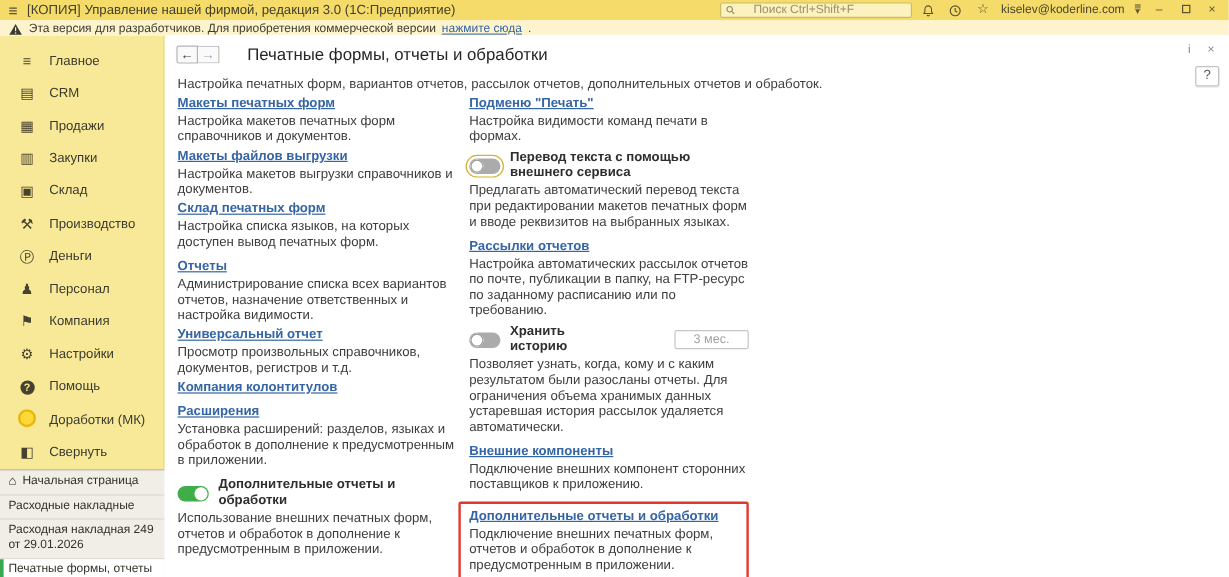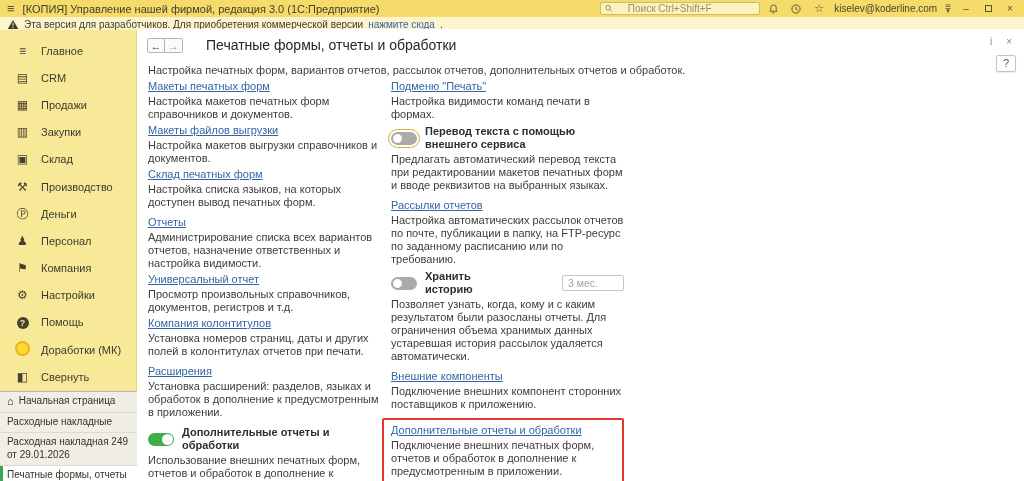--- a/index.html
+++ b/index.html
@@ -47,32 +47,32 @@
   .page-title { position:absolute; left:68px; top:8px; font-size:14px; color:#262626; }
   .panel-icons { position:absolute; right:12px; top:7px; display:flex; gap:14px; color:#8a8a8a; font-size:10px; }
   .panel-icons span { cursor:pointer; }
   .help-btn { position:absolute; right:8px; top:26px; width:20px; height:17px; border:1px solid #c3c3c3; border-radius:2px; background:#fff; color:#555; font-size:11px; text-align:center; line-height:15px; cursor:pointer; box-shadow:0 1px 1px rgba(0,0,0,.08); }
   .subtitle { position:absolute; left:10px; top:35px; color:#3f3f3f; }
 
   .columns { position:absolute; left:10px; top:51px; display:flex; gap:10px; }
   .col { width:233px; }
   .blk { margin-bottom:3px; line-height:13px; }
   .gap-md { margin-top:7px; }
-  .lnk { color:#3465a4; text-decoration:underline; font-weight:normal; cursor:pointer; }
+  .lnk { color:#3465a4; text-decoration:underline; font-weight:bold; cursor:pointer; }
   .desc { color:#3d3d3d; margin-top:2px; }
 
   .toggle-row { display:flex; align-items:center; gap:8px; margin:4px 0 2px; font-weight:bold; color:#2e2e2e; }
   .toggle { display:inline-block; width:26px; height:13px; border-radius:7px; position:relative; flex:0 0 auto; cursor:pointer; }
   .toggle.on { background:#3fae49; }
   .toggle.off { background:#ababab; }
   .toggle::after { content:""; position:absolute; top:1px; width:11px; height:11px; background:#fff; border-radius:50%; }
   .toggle.on::after { right:1px; }
   .toggle.off::after { left:1px; box-shadow:inset 0 0 0 1px #9a9a9a; }
   .toggle.focus { outline:1px solid #d2b42e; outline-offset:2px; }
-  .hist-input { width:62px; height:16px; border:1px solid #c6c6c6; border-radius:2px; font-family:inherit; font-size:10.5px; text-align:left; padding:0 5px; color:#999; outline:none;margin-left:44px; }
+  .hist-input { width:62px; height:16px; border:1px solid #c6c6c6; border-radius:2px; font-family:inherit; font-size:10.5px; text-align:center; padding:0 5px; color:#999; outline:none;margin-left:44px; }
   .hist-input::placeholder { color:#a3a3a3; }
   .red-box { border:2px solid #e0382d; border-radius:2px; padding:4px 7px 6px; margin-left:-9px; margin-top:7px; }
 
   svg { display:block; }
 </style>
 </head>
 <body>
 
 <div class="topbar">
   <span class="hamburger">≡</span>
@@ -220,21 +220,20 @@
       <div class="blk gap-md">
         <span class="lnk">Отчеты</span>
         <div class="desc">Администрирование списка всех вариантов отчетов, назначение ответственных и настройка видимости.</div>
       </div>
       <div class="blk">
         <span class="lnk">Универсальный отчет</span>
         <div class="desc">Просмотр произвольных справочников, документов, регистров и т.д.</div>
       </div>
       <div class="blk">
         <span class="lnk">Компания колонтитулов</span>
-        <div class="desc">Установка номеров страниц, даты и других полей в колонтитулах отчетов при печати.</div>
       </div>
       <div class="blk gap-md">
         <span class="lnk">Расширения</span>
         <div class="desc">Установка расширений: разделов, языках и обработок в дополнение к предусмотренным в приложении.</div>
       </div>
       <div class="blk gap-md">
         <div class="toggle-row">
           <span class="toggle on"></span>
           <span>Дополнительные отчеты и обработки</span>
         </div>

